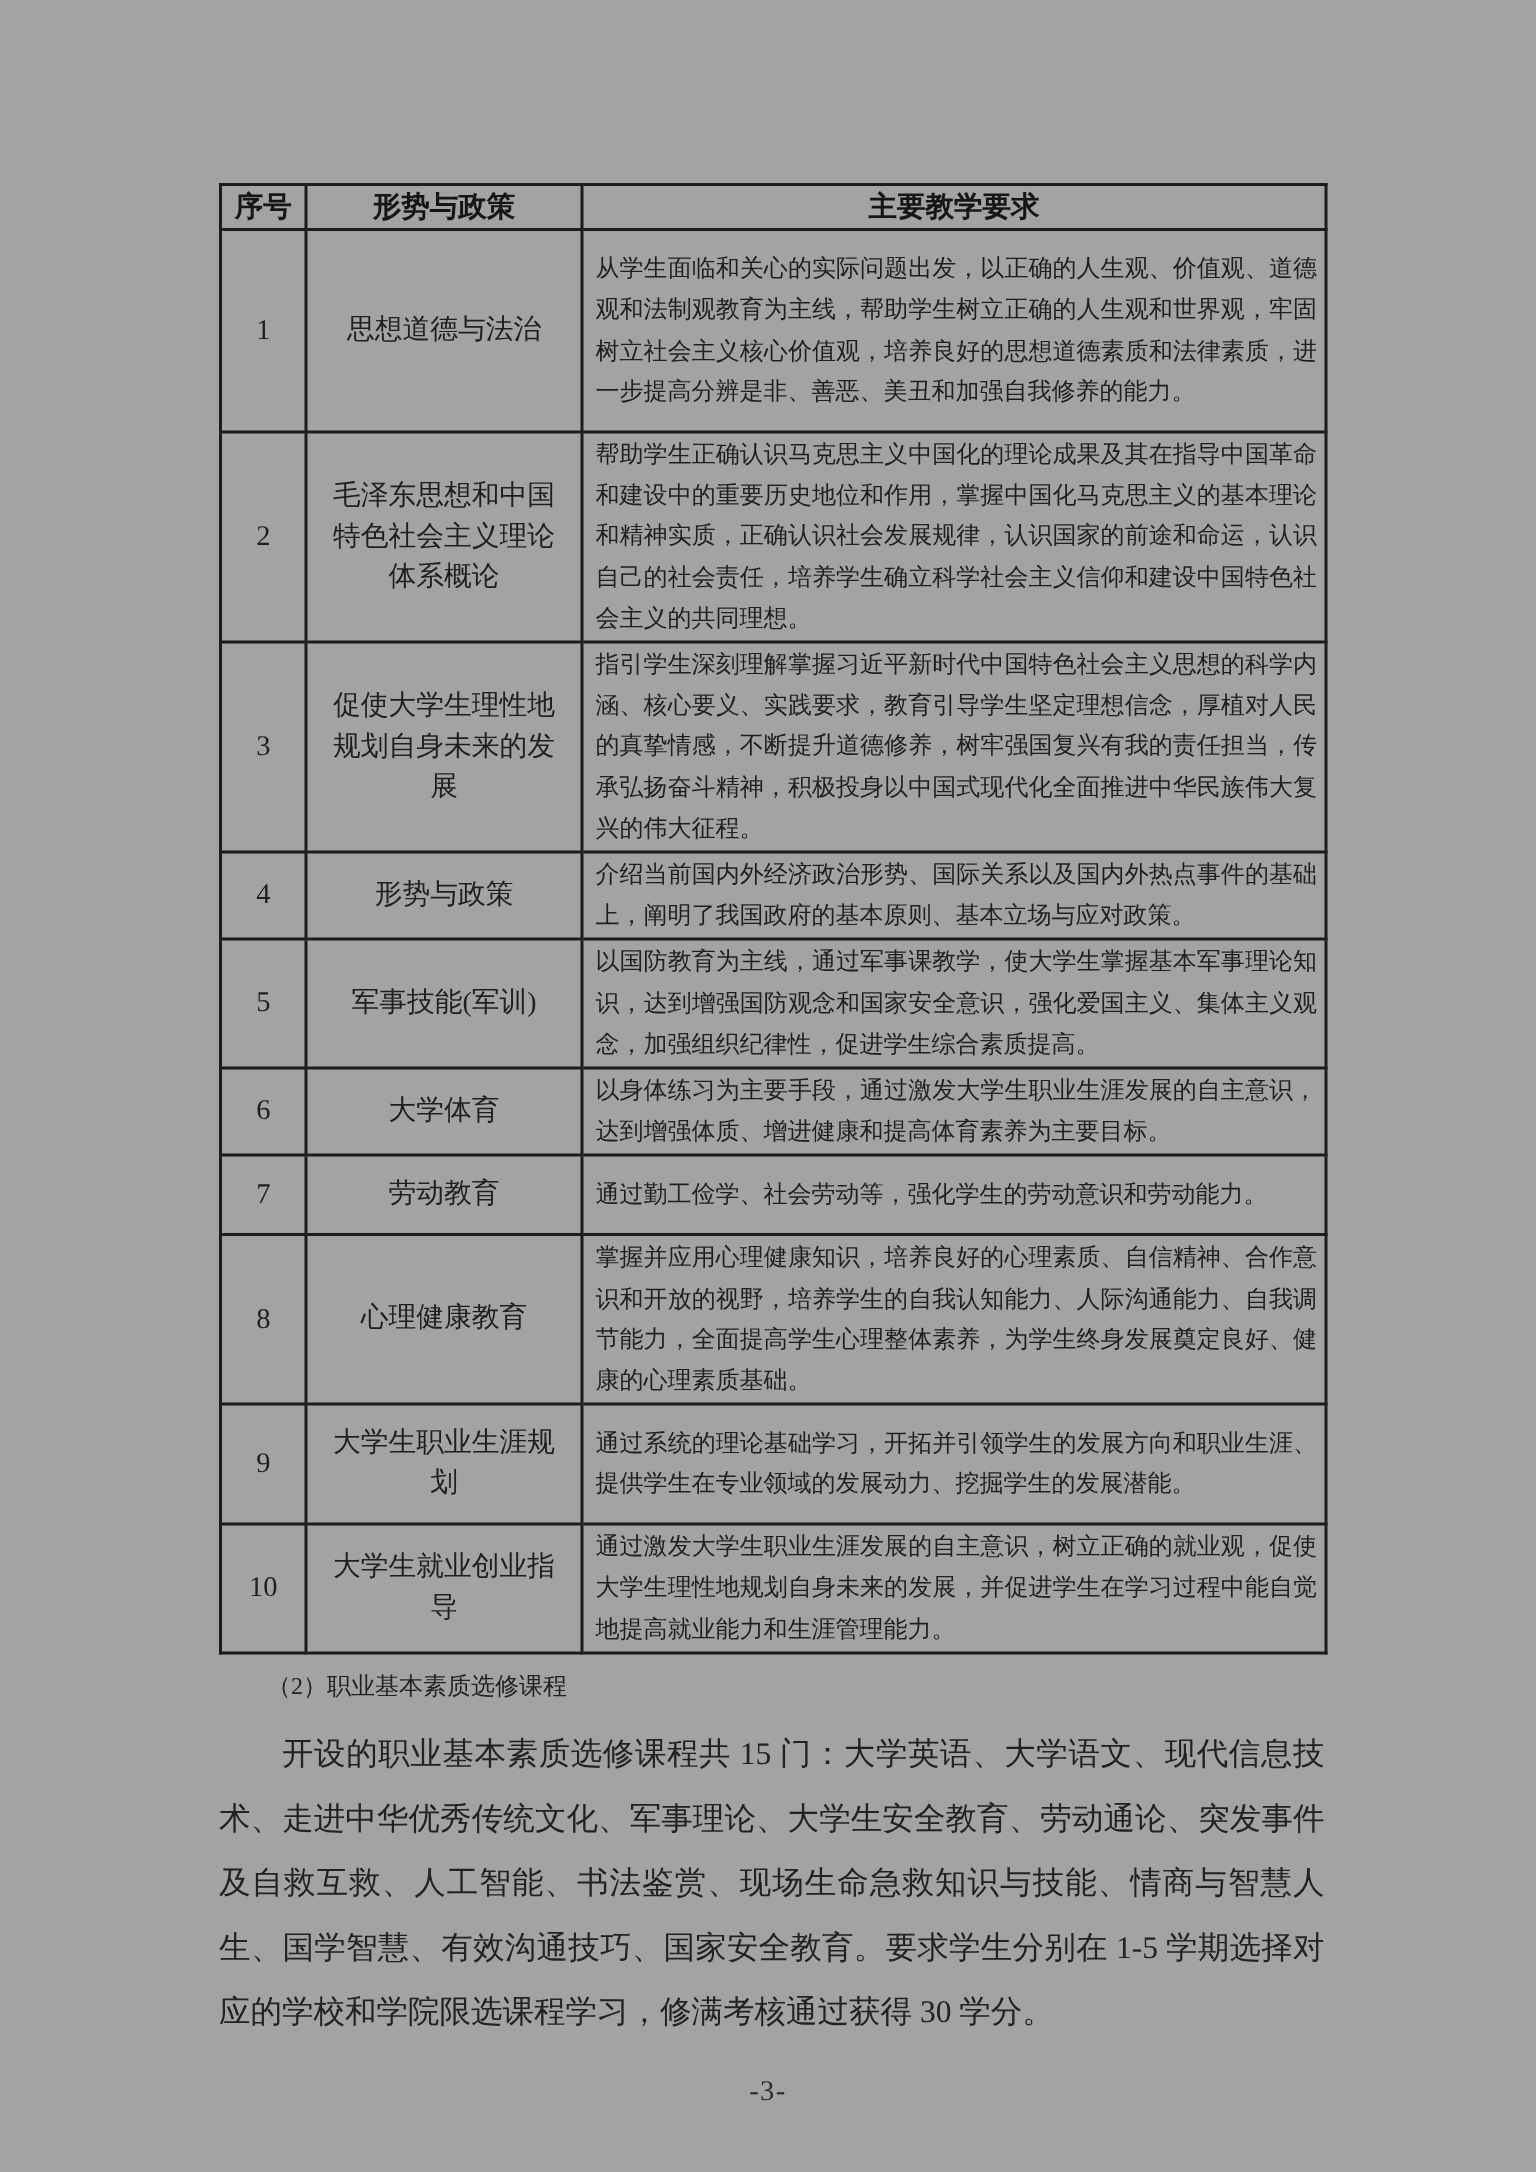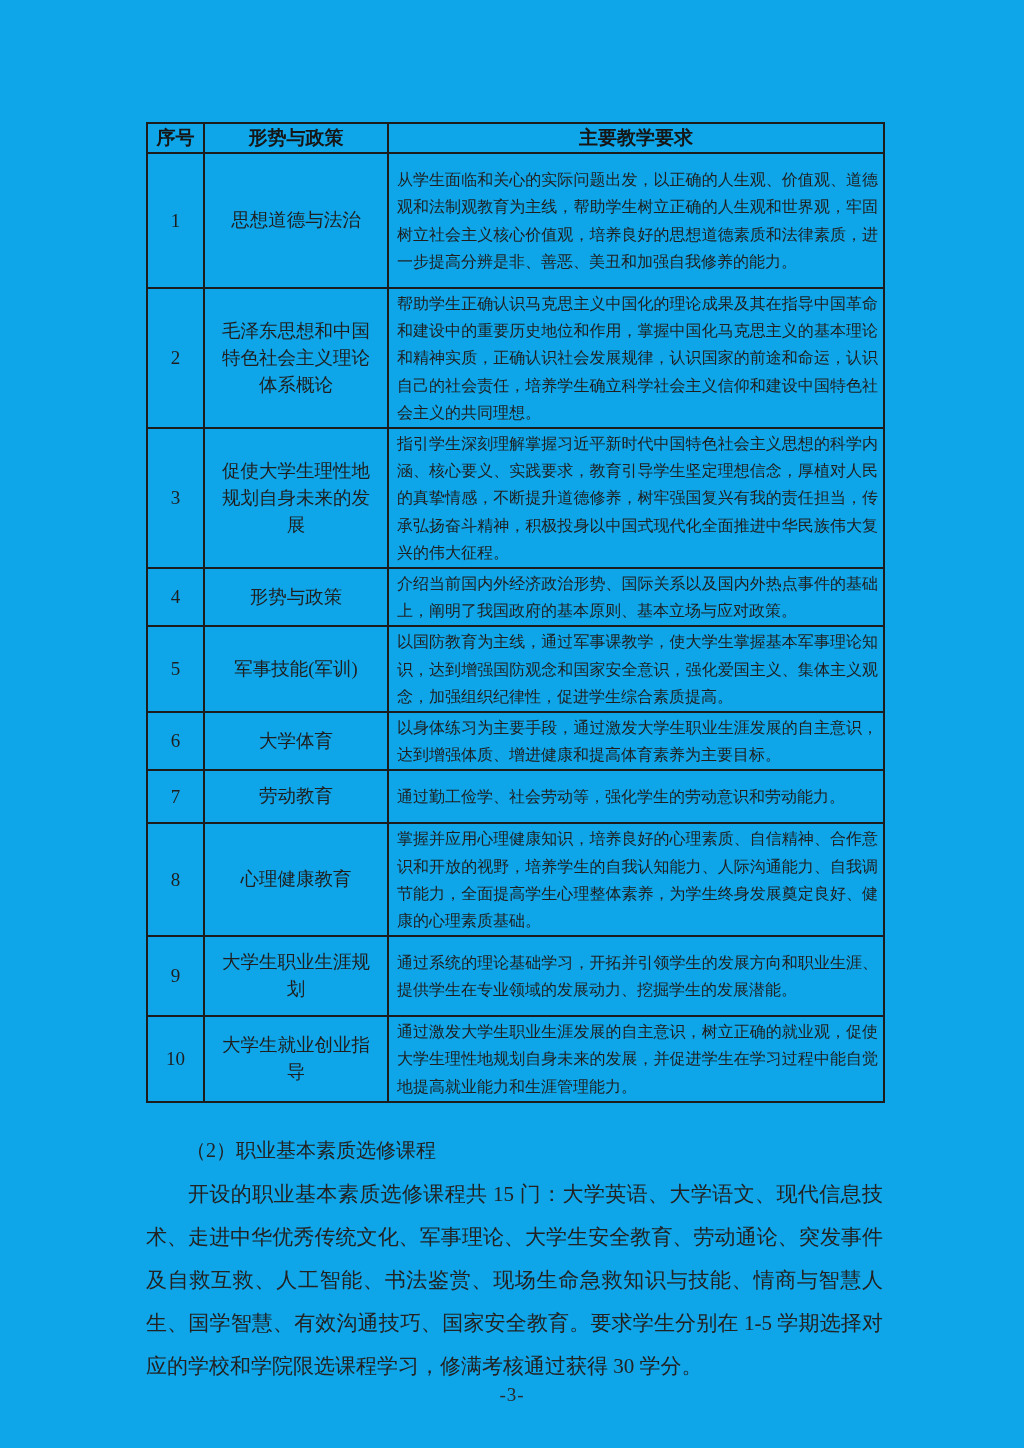--- a/index.html
+++ b/index.html
@@ -7,21 +7,21 @@
   body {
     width: 1024px; height: 1448px;
     font-family: "Liberation Serif", "DejaVu Serif", serif;
     color: #1f1f1f;
     position: relative;
     overflow: hidden;
   }
   .page {
     position: absolute; left: 0; top: 0;
     width: 1024px; height: 1448px;
-    background: #0ea5e9;
+    background: #a3a3a3;
   }
   .content {
     position: absolute; left: 146px; top: 122px; width: 737px;
   }
   table.course-table {
     width: 737px;
     border-collapse: collapse;
     table-layout: fixed;
   }
   table.course-table th, table.course-table td {
@@ -60,23 +60,23 @@
   tbody tr:nth-child(2)  { height: 134px; }
   tbody tr:nth-child(3)  { height: 136px; }
   tbody tr:nth-child(4)  { height: 55px; }
   tbody tr:nth-child(5)  { height: 80px; }
   tbody tr:nth-child(6)  { height: 53px; }
   tbody tr:nth-child(7)  { height: 28px; }
   tbody tr:nth-child(8)  { height: 108px; }
   tbody tr:nth-child(9)  { height: 70px; }
   tbody tr:nth-child(10) { height: 78px; }
   .sub-heading {
-    margin-top: 32px;
+    margin-top: 7px;
     text-indent: 2em;
-    font-size: 20px;
+    font-size: 16px;
     line-height: 30px;
     color: #222;
   }
   .body-para {
     margin-top: 8px;
     text-indent: 2em;
     font-size: 21px;
     line-height: 43px;
     text-align: justify;
     color: #222;

